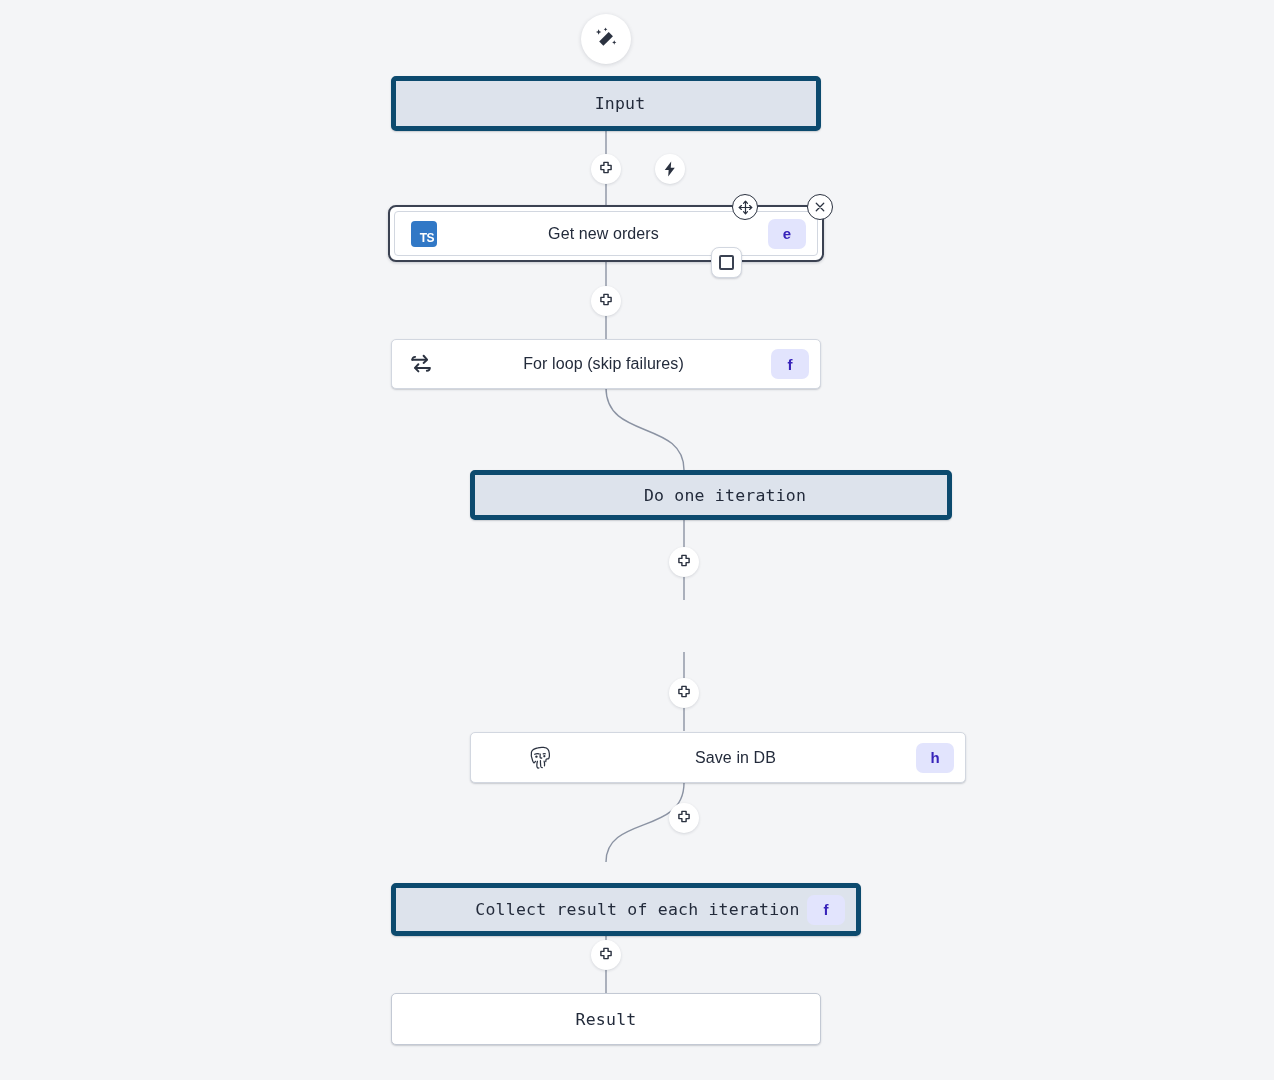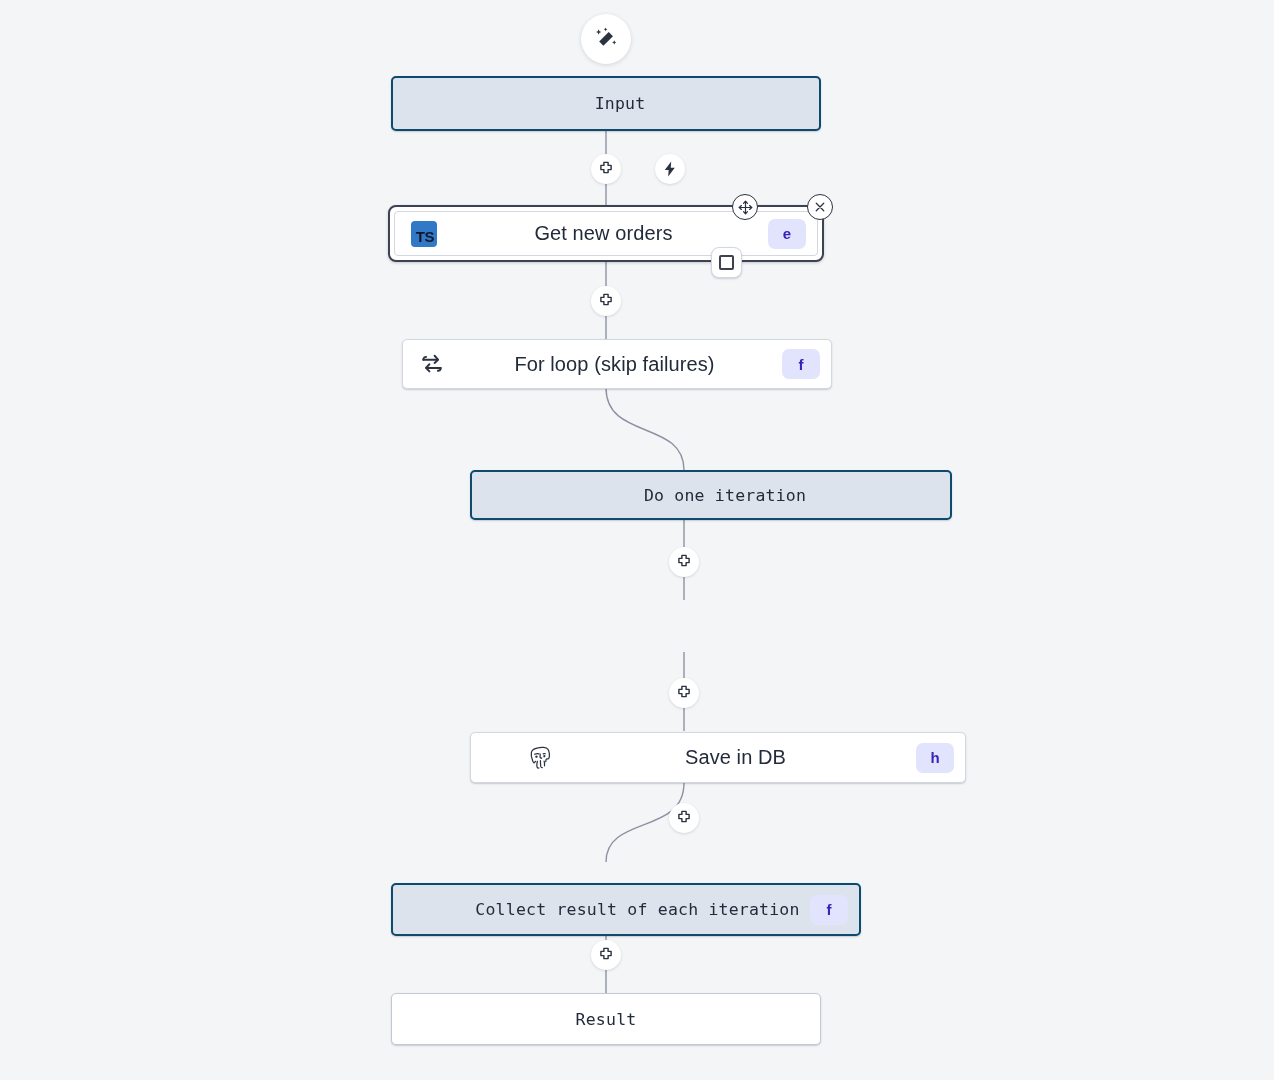--- a/index.html
+++ b/index.html
@@ -33,37 +33,37 @@
   .node {
     position: absolute;
     box-sizing: border-box;
     display: flex;
     align-items: center;
     border-radius: 5px;
     box-shadow: 0 1px 2px rgba(20, 28, 48, 0.16), 0 1px 0 rgba(20, 28, 48, 0.04);
   }
   .node-virtual {
     background: #dde3ec;
-    border: 2px solid #0c4a6e;
+    border: 5px solid #0c4a6e;
     padding-left: 28px;
   }
   .node-white {
     background: #ffffff;
     border: 1px solid #c3c9d4;
   }
   .node-module {
     background: #ffffff;
     border: 1px solid #d2d7e0;
   }
 
   .node-label {
     flex: 1 1 auto;
     text-align: center;
     color: #232b3b;
-    font-size: 20px;
+    font-size: 16px;
     letter-spacing: .1px;
     white-space: nowrap;
     overflow: hidden;
   }
   .mono .node-label {
     font-family: "DejaVu Sans Mono", "Liberation Mono", monospace;
     font-size: 16.5px;
     letter-spacing: .2px;
   }
 
@@ -177,22 +177,22 @@
     align-items: center;
     justify-content: center;
     box-shadow: 0 1px 4px rgba(20,28,48,.15);
   }
 
   .ts-icon {
     width: 26px;
     height: 26px;
     border-radius: 4px;
     background: #3178c6;
-    color: #0f172a;
-    font-size: 15px;
+    color: #ffffff;
+    font-size: 12px;
     font-weight: bold;
     display: flex;
     align-items: flex-end;
     justify-content: flex-end;
     box-sizing: border-box;
     padding: 0 3px 2px 0;
     letter-spacing: -.5px;
   }
 </style>
 </head>
@@ -276,21 +276,21 @@
   <div class="handle-square" style="left:711px; top:247px;">
     <span class="inner-sq"></span>
   </div>
 
   <div class="round-btn" style="left:591px; top:286px;">
     <svg width="18" height="18" viewBox="0 0 24 24">
       <path d="M9.2 3.2 h5.6 v4.0 h4.0 v5.6 h-4.0 v4.0 h-5.6 v-4.0 h-4.0 v-5.6 h4.0 Z" fill="#ffffff" stroke="#2b3240" stroke-width="1.9" stroke-linejoin="round"></path>
     </svg>
   </div>
 
-  <div class="node node-module" style="left:391px; top:339px; width:430px; height:50px;margin-left:11px;">
+  <div class="node node-module" style="left:391px; top:339px; width:430px; height:50px;">
     <span class="node-icon">
       <svg width="26" height="26" viewBox="0 0 24 24">
         <g stroke="#2b3240" stroke-width="1.8" fill="none" stroke-linecap="round" stroke-linejoin="round">
           <path d="M4.0 8.0 H17.0 a3 3 0 0 1 0 0"></path>
           <path d="M4.0 8.0 a2.6 2.6 0 0 1 2.6 -2.6"></path>
           <path d="M14.4 4.4 L17.6 8.0 L14.4 11.0"></path>
           <path d="M20.0 15.6 H7.0"></path>
           <path d="M20.0 15.6 a2.6 2.6 0 0 1 -2.6 2.6"></path>
           <path d="M9.6 12.2 L6.4 15.6 L9.6 18.8"></path>
         </g>

